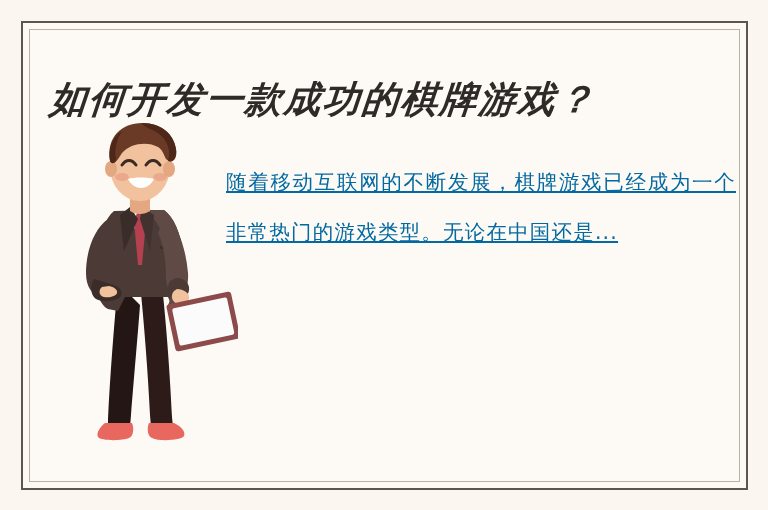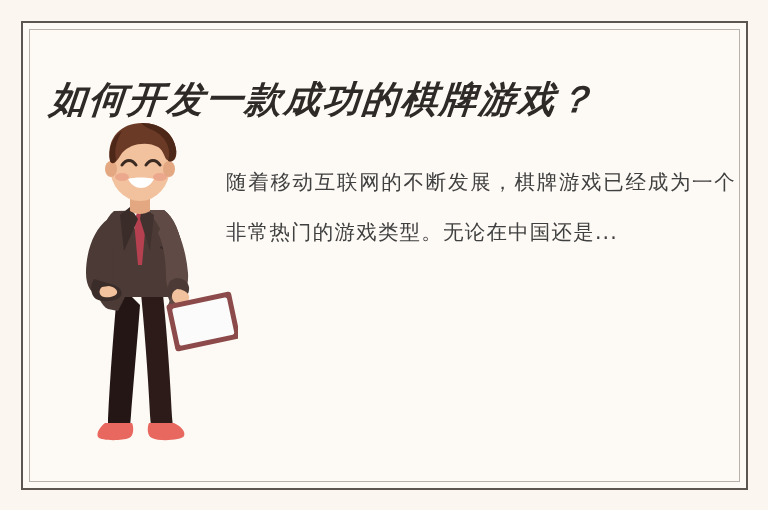--- a/index.html
+++ b/index.html
@@ -62,23 +62,24 @@
 
   .body-text {
     position: absolute;
     left: 203px;
     top: 113px;
     width: 510px;
     font-family: "DejaVu Sans", "Liberation Sans", sans-serif;
     font-size: 20.5px;
     line-height: 50px;
     letter-spacing: 1.2px;
-    color: #404040;
+    color: #0369a1;
     text-align: justify;
     text-justify: inter-character;
+    text-decoration: underline;
   }
 </style>
 </head>
 <body>
 
 <div class="card">
   <div class="card-inner-rule"></div>
 
   <h1 class="title">如何开发一款成功的棋牌游戏？</h1>
 

